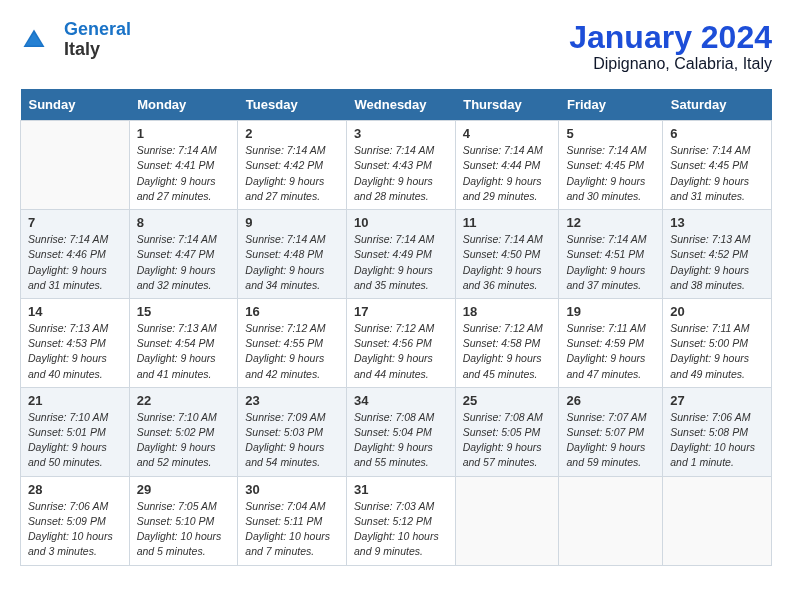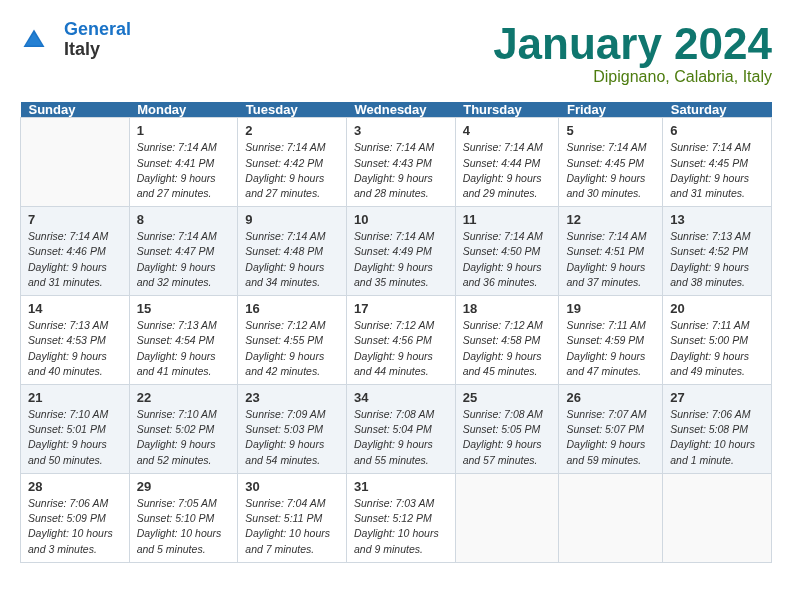--- a/index.html
+++ b/index.html
@@ -31,41 +31,41 @@
       color: #1a73c7;
     }
     .logo-icon {
       width: 28px;
       height: 28px;
     }
     .title-block {
       text-align: right;
     }
     .title-block h1 {
-      font-size: 44px;
-      font-weight: bold;
-      color: #0f766e;
+      font-size: 32px;
+      font-weight: bold;
+      color: #1d4ed8;
       line-height: 1.1;
     }
     .title-block h2 {
       font-size: 16px;
       font-weight: normal;
-      color: #4d7c0f;
+      color: #0f172a;
     }
     table {
       width: 100%;
       border-collapse: collapse;
       font-size: 11px;
     }
     thead tr {
       background-color: #2e6da4;
       color: #fff;
     }
     thead th {
-      padding: 0 8px;
+      padding: 8px 8px;
       text-align: left;
       font-size: 13px;
       font-weight: bold;
     }
     tbody tr {
       vertical-align: top;
     }
     tbody tr:nth-child(odd) {
       background: #fff;
     }

